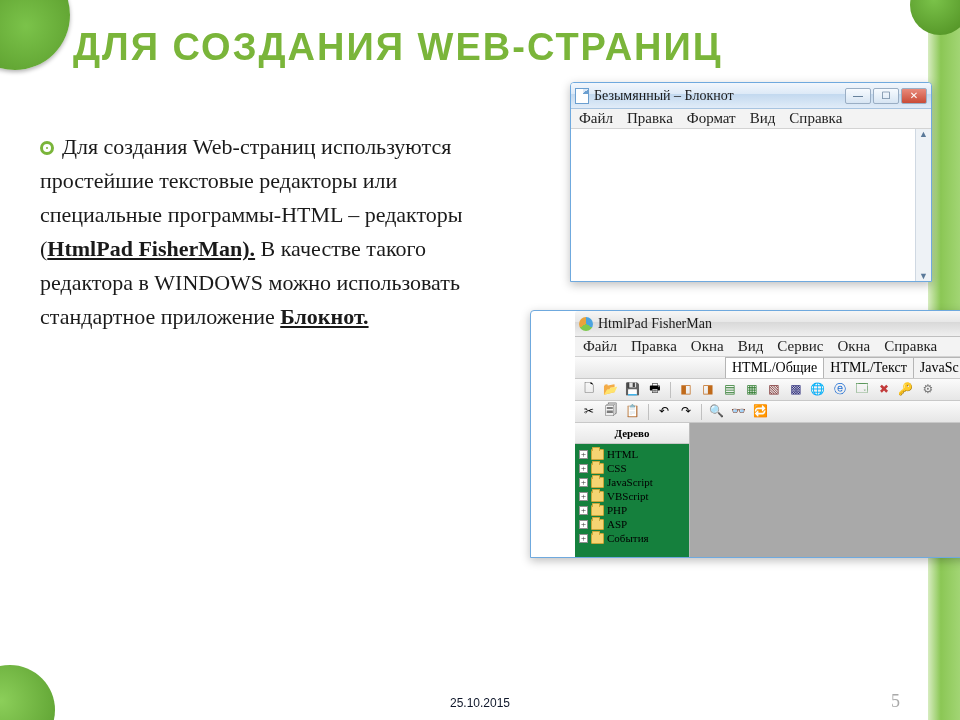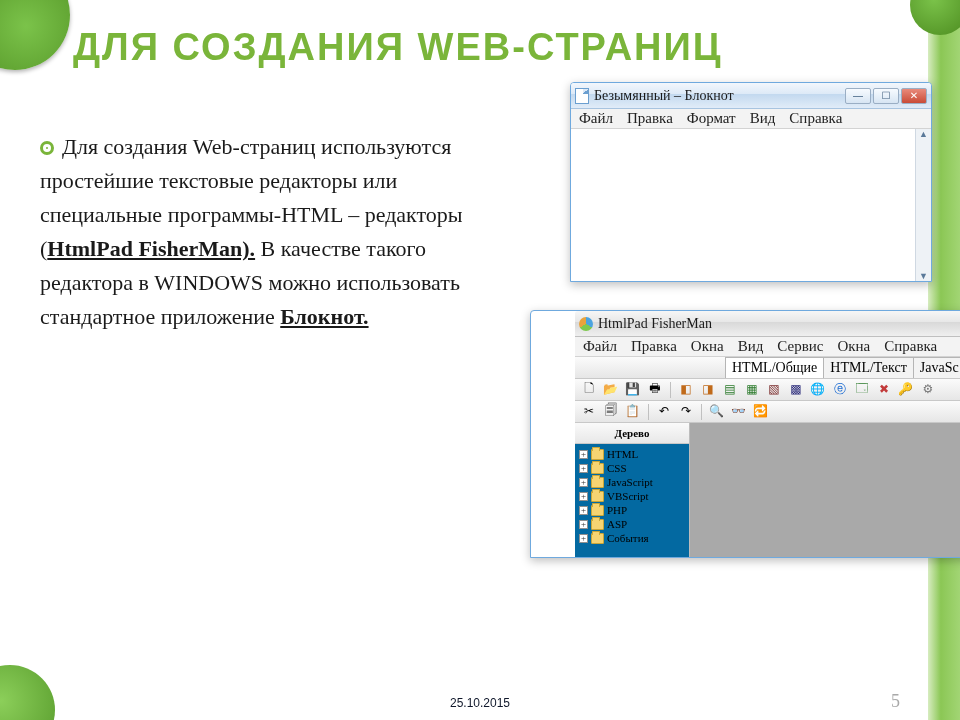--- a/index.html
+++ b/index.html
@@ -148,21 +148,21 @@
   }
   .sep { width:1px; height:16px; background:#c0c0c0; margin:0 3px;}
   .tabstrip { justify-content:flex-start; padding-left:150px; gap:0;}
   .tab {
     padding:2px 6px; border:1px solid #b5b5b5; background:#f3f3f3;
     font-size:14px; border-bottom:none; margin-right:-1px;
   }
   .tab.active{ background:#fff; }
   .hp-body { display:flex; height: calc(100% - 26px - 20px - 22px - 22px - 22px); }
   .tree-pane {
-    width: 115px; background:#0369a1; border-right:1px solid #bcbcbc;
+    width: 115px; background:#15803d; border-right:1px solid #bcbcbc;
     font-family:Tahoma; font-size:11px;
   }
   .tree-title {
     text-align:center; font-weight:bold; padding:4px 0;
     background:linear-gradient(to bottom,#fafafa,#e8e8e8);
     border-bottom:1px solid #c8c8c8;
   }
   .tree-list { padding: 3px 4px; }
   .tree-item { display:flex; align-items:center; gap:3px; padding:1px 0; }
   .exp { width:9px;height:9px;border:1px solid #8f8f8f;background:#fff;

